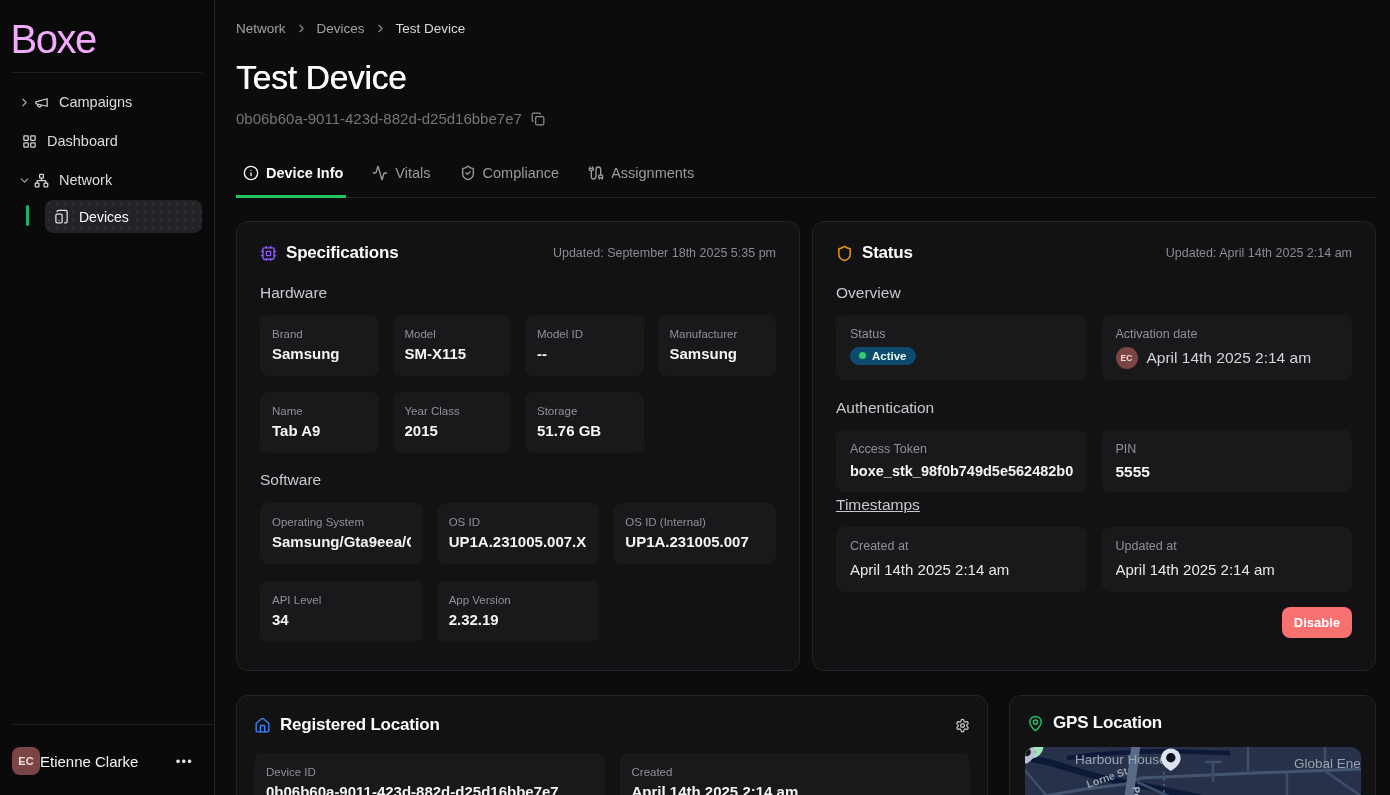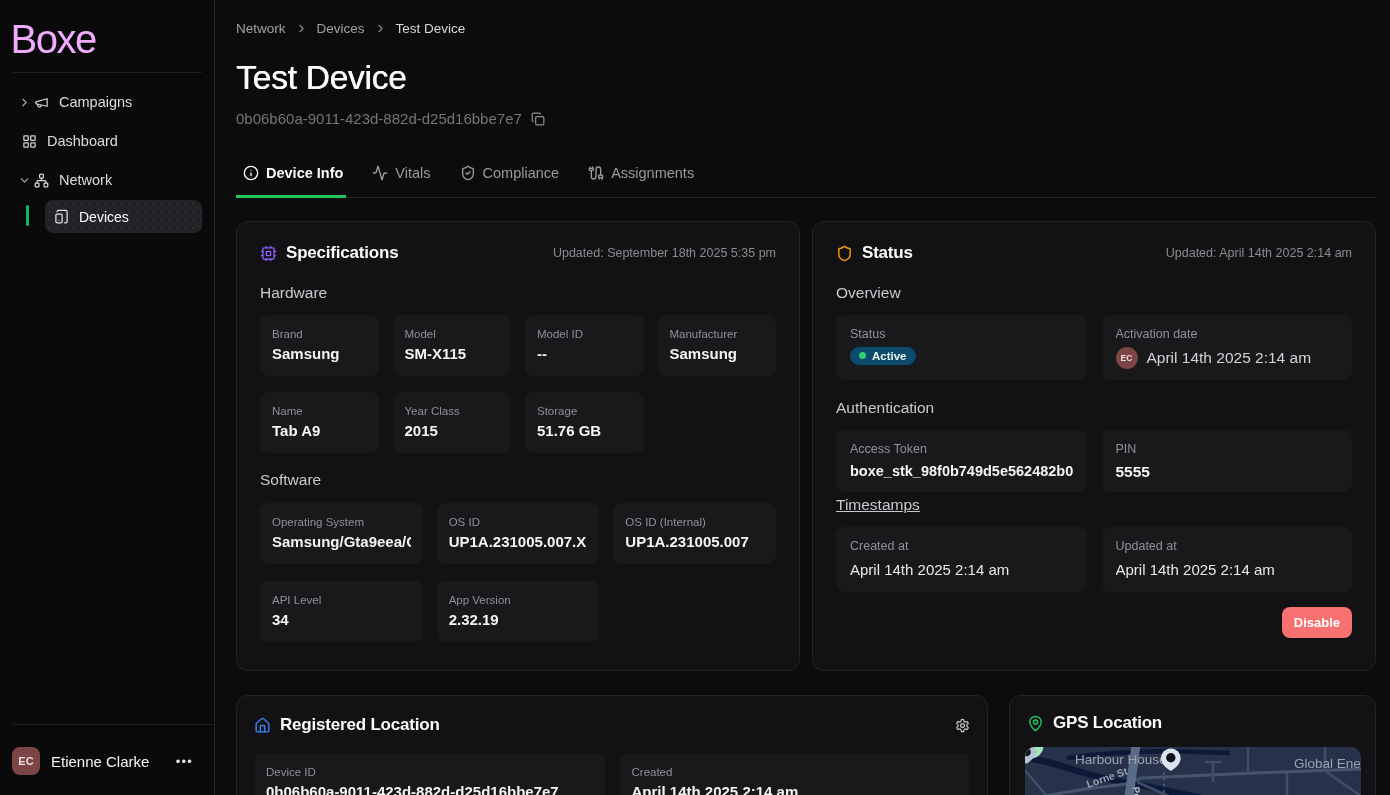--- a/index.html
+++ b/index.html
@@ -32,21 +32,21 @@
 .sub-item.active {
   background:#232327;
   background-image:radial-gradient(rgba(255,255,255,0.055) 1px, transparent 1.2px);
   background-size:8px 8px;
   color:#fafafa;
 }
 .sb-spacer { flex:1; }
 .sb-foot { border-top:1px solid #1e1e22; margin:0 0 0 12px; padding:22px 12px 0 0; height:71px; display:flex; align-items:flex-start; }
 .foot-row { display:flex; align-items:center; width:100%; }
 .avatar { width:28px; height:28px; border-radius:8px; background:#7b4545; color:#f3dcdc; font-size:11px; font-weight:bold; display:flex; align-items:center; justify-content:center; }
-.foot-name { margin-left:11px; font-size:15px; color:#f4f4f5; flex:1; }
+.foot-name { font-size:15px; color:#f4f4f5; flex:1; }
 .dots { color:#e4e4e7; font-size:13px; letter-spacing:1.2px; margin-right:9px; }
 
 .main { flex:1; padding:0 16px 0 21px; }
 .crumbs { padding-top:21px; display:flex; align-items:center; font-size:13.5px; color:#a1a1a6; gap:9px; }
 .crumbs .cur { color:#d9d9dc; }
 .crumbs .sep { display:flex; color:#8b8b90; }
 h1 { margin-top:23px; font-size:33.5px; font-weight:normal; text-shadow:0.5px 0 0 #fafafa; color:#fafafa; letter-spacing:-0.25px; }
 .uuid-row { margin-top:13px; display:flex; align-items:center; gap:9px; }
 .uuid { font-size:15px; color:#757578; }
 .copy-ic { color:#8f8f94; display:flex; }

